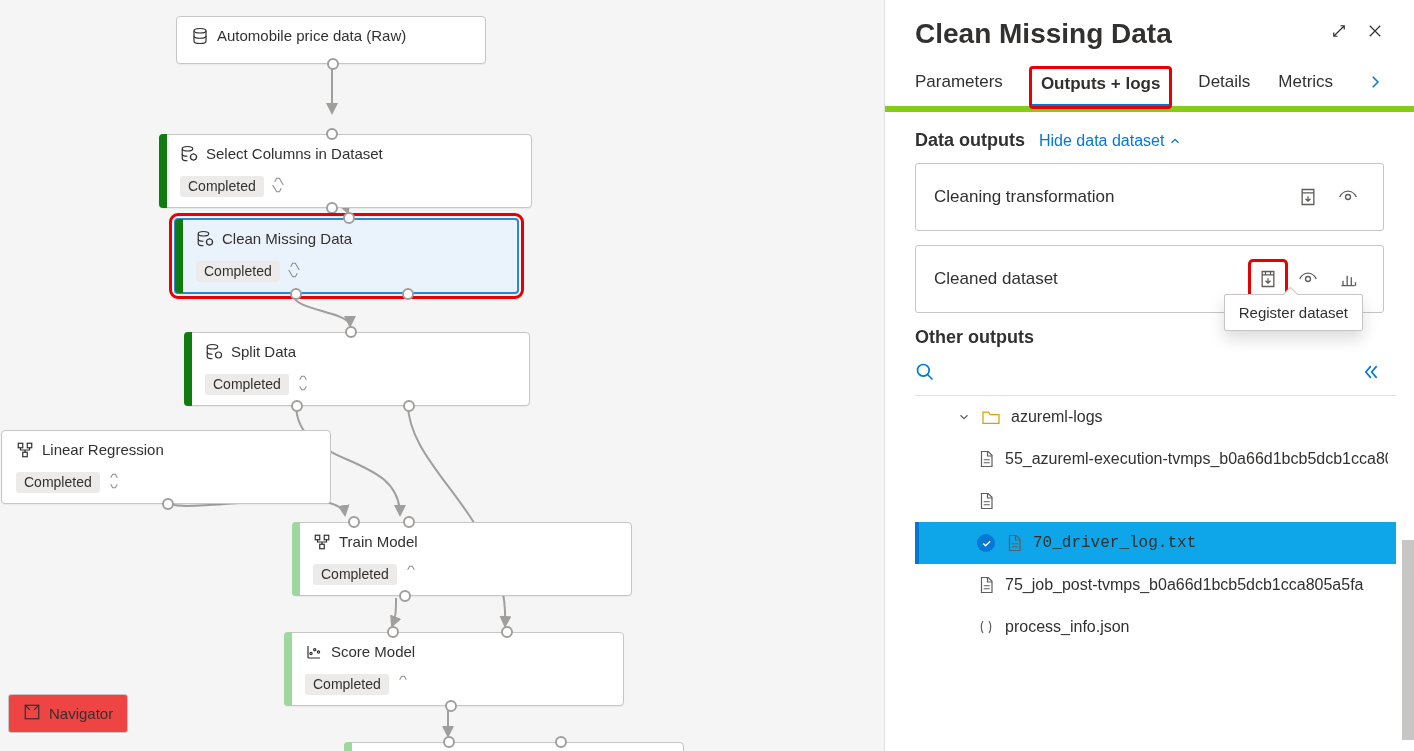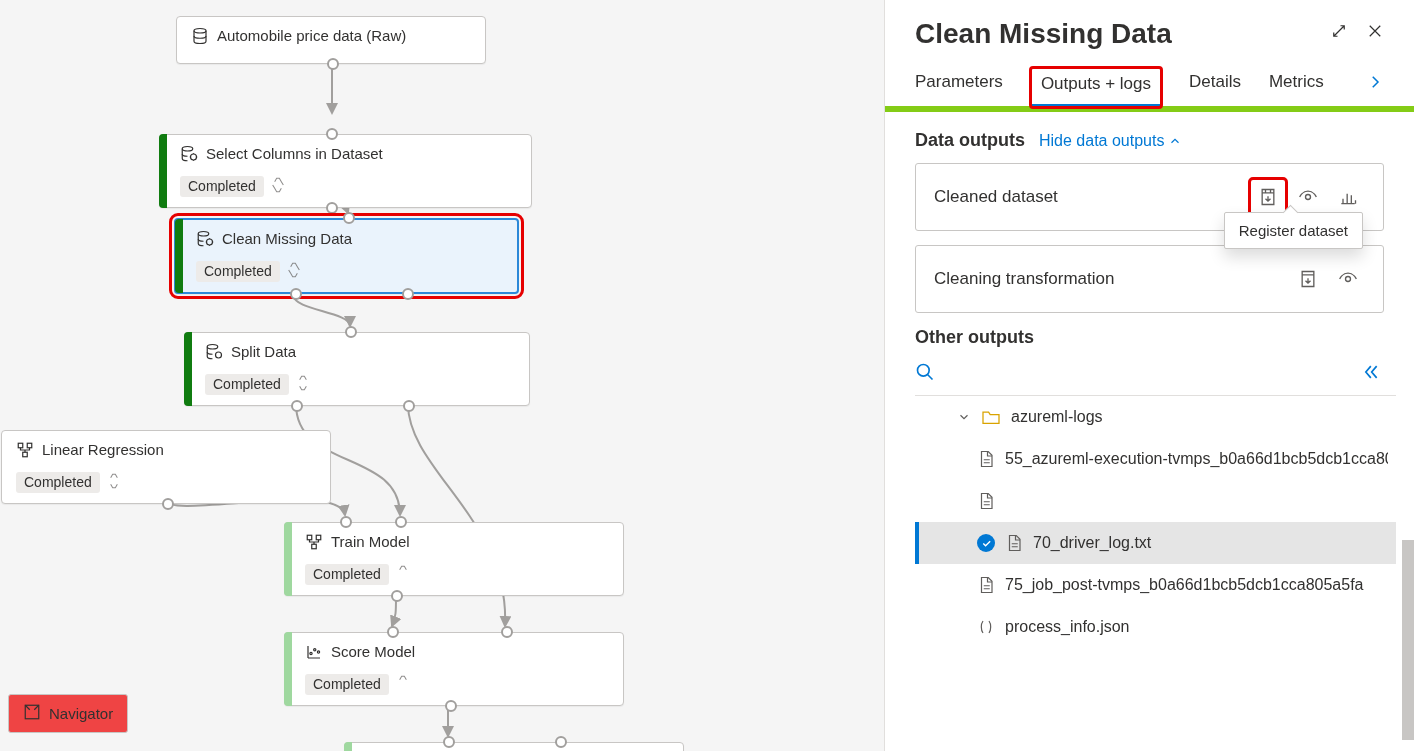--- a/index.html
+++ b/index.html
@@ -56,21 +56,21 @@
   }
   .panel-header h1 { margin: 0; font-size: 28px; font-weight: 600; }
   .panel-header .hdr-actions { display: flex; gap: 18px; padding-top:4px; }
   .hdr-actions svg { width: 18px; height: 18px; stroke:#323130; }
   .tabs {
     display: flex; align-items: center; gap: 28px; padding: 18px 30px 0 30px;
     border-bottom: 6px solid #84cc16; position: relative;
   }
   .tab { padding-bottom: 10px; font-size: 17px; color: #323130; cursor: pointer; }
   .tab.active { border-bottom: 3px solid #0078d4; margin-bottom:-1px; }
-  .tab-red { outline: 3px solid #e60000; outline-offset: -1px; padding:6px 10px 10px; margin-bottom:-1px; border-radius:2px;}
+  .tab-red { outline: 3px solid #e60000; outline-offset: -1px; padding:6px 10px 10px; margin-bottom:-1px; border-radius:2px;font-weight:bold;}
   .tabs .arrow-right { margin-left: auto; padding-bottom:8px; }
   .panel-body { flex: 1; overflow-y: auto; padding: 18px 30px 0 30px; position: relative; }
   .section-head { display: flex; align-items: center; gap: 14px; margin-bottom: 12px; }
   .section-head h2 { margin:0; font-size: 18px; font-weight: 600; }
   .link { color: #0078d4; font-size: 16px; display:flex; align-items:center; gap:4px; cursor:pointer; }
   .output-card {
     border: 1px solid #c8c6c4; border-radius: 3px; padding: 16px 18px;
     display: flex; align-items: center; margin-bottom: 14px;
     font-size: 17px; position: relative;
   }
@@ -93,21 +93,21 @@
   .other-outputs h2 { margin: 14px 0 14px; font-size: 18px; font-weight:600; }
   .search-row { display:flex; align-items:center; justify-content:space-between; padding:0 4px 10px 0;}
   .search-row svg { width:20px; height:20px; stroke:#0078d4; }
   .tree { border-top:1px solid #e1dfdd; margin-right:-12px; }
   .tree-row {
     display:flex; align-items:center; gap:10px; padding:12px 8px 12px 12px;
     font-size:16px; cursor:pointer; position:relative;
   }
   .tree-row.indent-1 { padding-left: 42px; }
   .tree-row.indent-2 { padding-left: 62px; }
-  .tree-row.selected { background:#e5e5e5; }
+  .tree-row.selected { background:#0ea5e9;font-family:Liberation Mono, monospace; }
   .tree-row.selected::before {
     content:''; position:absolute; left:0; top:0; bottom:0; width:4px; background:#0078d4;
   }
   .check-circle { width:18px; height:18px; background:#0078d4; border-radius:50%; display:flex; align-items:center; justify-content:center; }
   .check-circle svg { width:11px; height:11px; stroke:#fff; stroke-width:3; }
   .file-ic { width:18px; height:18px; stroke:#605e5c; flex-shrink:0; }
   .folder-ic { width:20px; height:16px; stroke:#d9a300; fill:none; }
   .chev { width:14px; height:14px; stroke:#605e5c; }
   .scroll-thumb {
     position:absolute; right:0; top:428px; width:12px; height:200px; background:#c8c6c4;
@@ -245,21 +245,21 @@
       </div>
       <div class="status-row">
         <span class="status-pill">Completed</span>
         <span><svg class="recycle" viewBox="0 0 24 24" fill="none" stroke="#605e5c" stroke-width="1.6">
               <path d="M7 7l3-5h4l3 5M17 17l-3 5h-4l-3-5"></path>
             </svg></span>
       </div>
       <div class="port" style="left:160px; bottom:-7px;"></div>
     </div>
 
-    <div class="node lime" style="left:284px; top:522px; width:340px;">
+    <div class="node lime" style="left:292px; top:522px; width:340px;">
       <div class="side-bar-left"></div>
       <div class="title-row" style="padding-left:6px">
         <span>
           <svg viewBox="0 0 24 24" fill="none" stroke-width="1.6">
               <rect x="3" y="3" width="6" height="6"></rect>
               <rect x="15" y="3" width="6" height="6"></rect>
               <rect x="9" y="15" width="6" height="6"></rect>
               <path d="M6 9v3h12V9M12 12v3"></path>
             </svg>
         </span>
@@ -341,25 +341,42 @@
             <path d="M9 5l7 7-7 7"></path>
           </svg>
       </span>
     </div>
 
     <div class="panel-body">
 
       <div class="section-head">
         <h2>Data outputs</h2>
         <span class="link">
-          <span>Hide data outputs</span>
+          <span>Hide data dataset</span>
           <svg width="14" height="14" viewBox="0 0 24 24" fill="none" stroke="#0078d4" stroke-width="2">
               <path d="M6 15l6-6 6 6"></path>
             </svg>
         </span>
+      </div>
+
+      <div class="output-card">
+        <span>Cleaning transformation</span>
+        <div class="output-actions">
+          <span class="icon-btn">
+            <svg viewBox="0 0 24 24" fill="none" stroke-width="1.6">
+                <path d="M5 3h14v18H5zM5 7h14M12 11v6M9 14l3 3 3-3"></path>
+              </svg>
+          </span>
+          <span class="icon-btn">
+            <svg viewBox="0 0 24 24" fill="none" stroke-width="1.6">
+                <path d="M2 12s3.5-7 10-7 10 7 10 7"></path>
+                <circle cx="12" cy="12" r="3"></circle>
+              </svg>
+          </span>
+        </div>
       </div>
 
       <div class="output-card" style="position:relative">
         <span>Cleaned dataset</span>
         <div class="output-actions">
           <span class="icon-btn red-outline">
             <svg viewBox="0 0 24 24" fill="none" stroke-width="1.6">
                 <path d="M5 3h14v18H5zM5 7h14M9 3v4M15 3v4M12 11v6M9 14l3 3 3-3"></path>
               </svg>
           </span>
@@ -369,37 +386,20 @@
                 <circle cx="12" cy="12" r="3"></circle>
               </svg>
           </span>
           <span class="icon-btn">
             <svg viewBox="0 0 24 24" fill="none" stroke-width="1.6">
                 <path d="M4 20h16M6 20v-6M11 20V8M16 20v-10M21 20v-4"></path>
               </svg>
           </span>
         </div>
         <div class="tooltip">Register dataset</div>
-      </div>
-
-      <div class="output-card">
-        <span>Cleaning transformation</span>
-        <div class="output-actions">
-          <span class="icon-btn">
-            <svg viewBox="0 0 24 24" fill="none" stroke-width="1.6">
-                <path d="M5 3h14v18H5zM5 7h14M12 11v6M9 14l3 3 3-3"></path>
-              </svg>
-          </span>
-          <span class="icon-btn">
-            <svg viewBox="0 0 24 24" fill="none" stroke-width="1.6">
-                <path d="M2 12s3.5-7 10-7 10 7 10 7"></path>
-                <circle cx="12" cy="12" r="3"></circle>
-              </svg>
-          </span>
-        </div>
       </div>
 
       <div class="other-outputs">
         <h2>Other outputs</h2>
         <div class="search-row">
           <span><svg viewBox="0 0 24 24" fill="none" stroke-width="2">
                 <circle cx="10" cy="10" r="7"></circle>
                 <path d="M21 21l-6-6"></path>
               </svg></span>
           <span><svg viewBox="0 0 24 24" fill="none" stroke="#0078d4" stroke-width="2">

